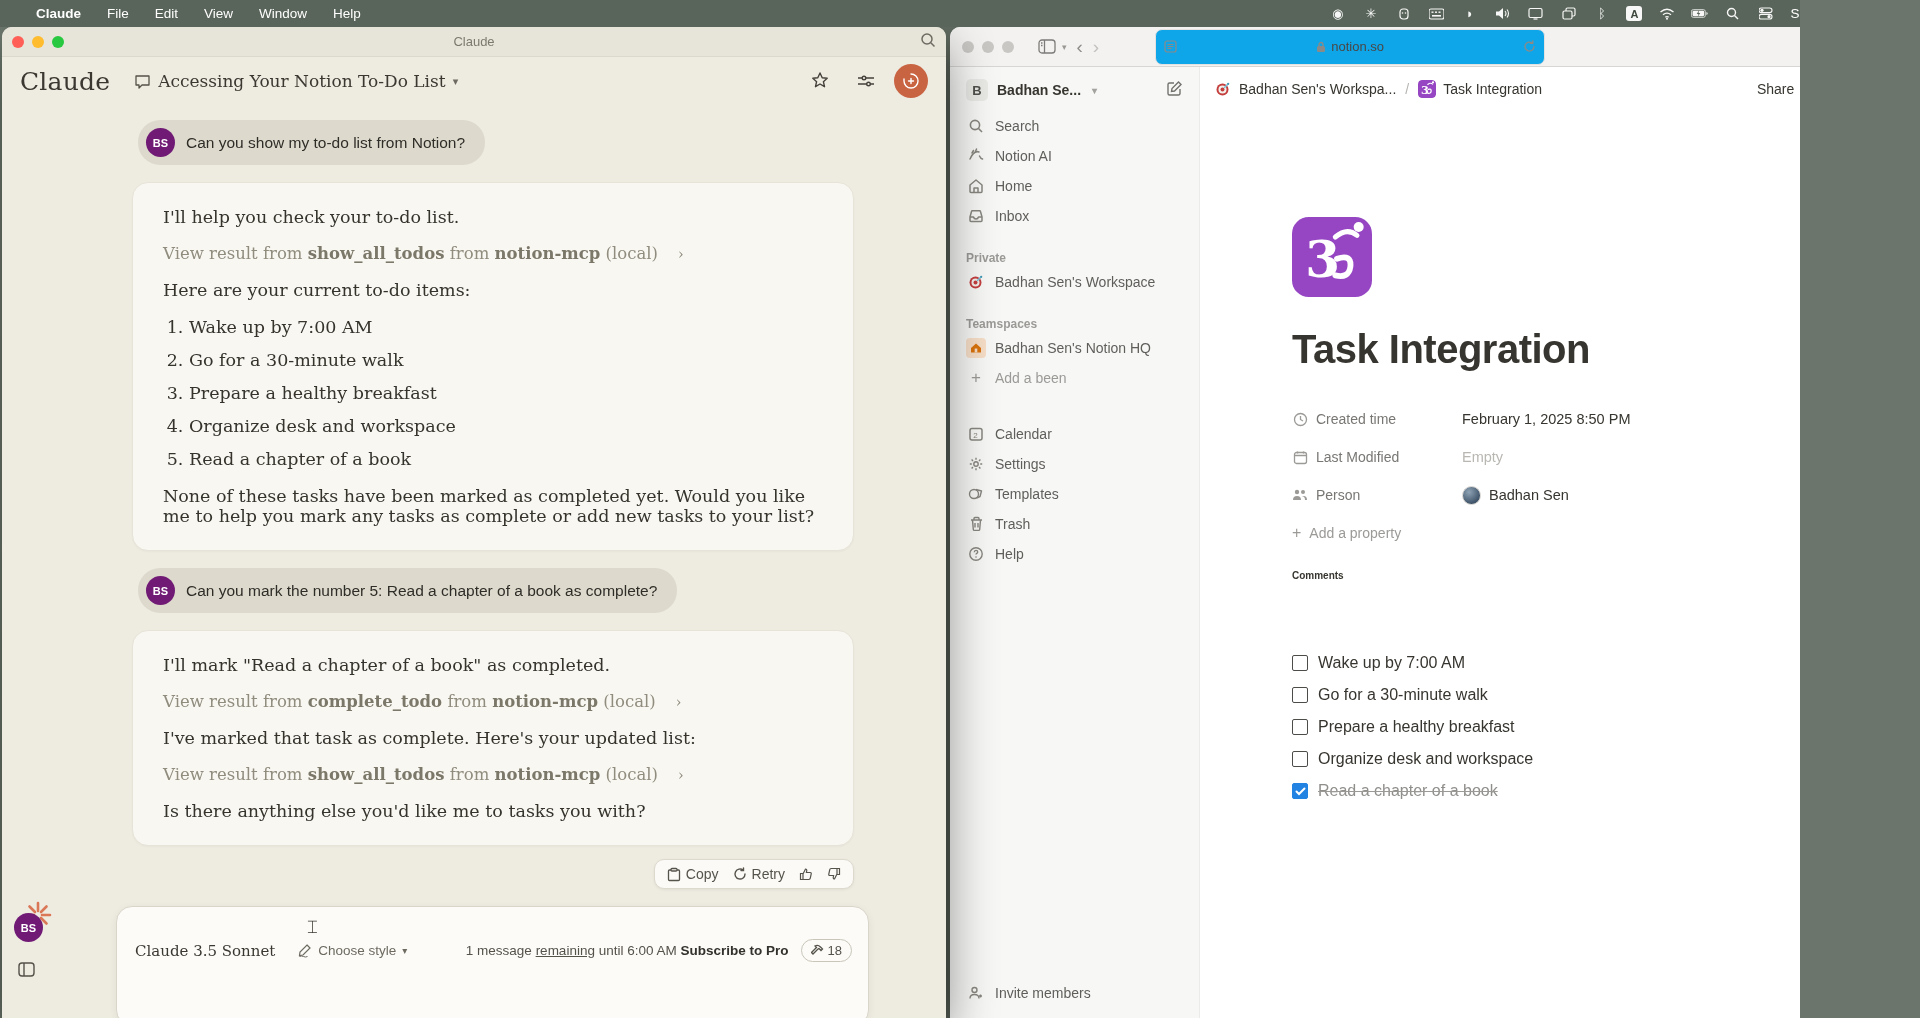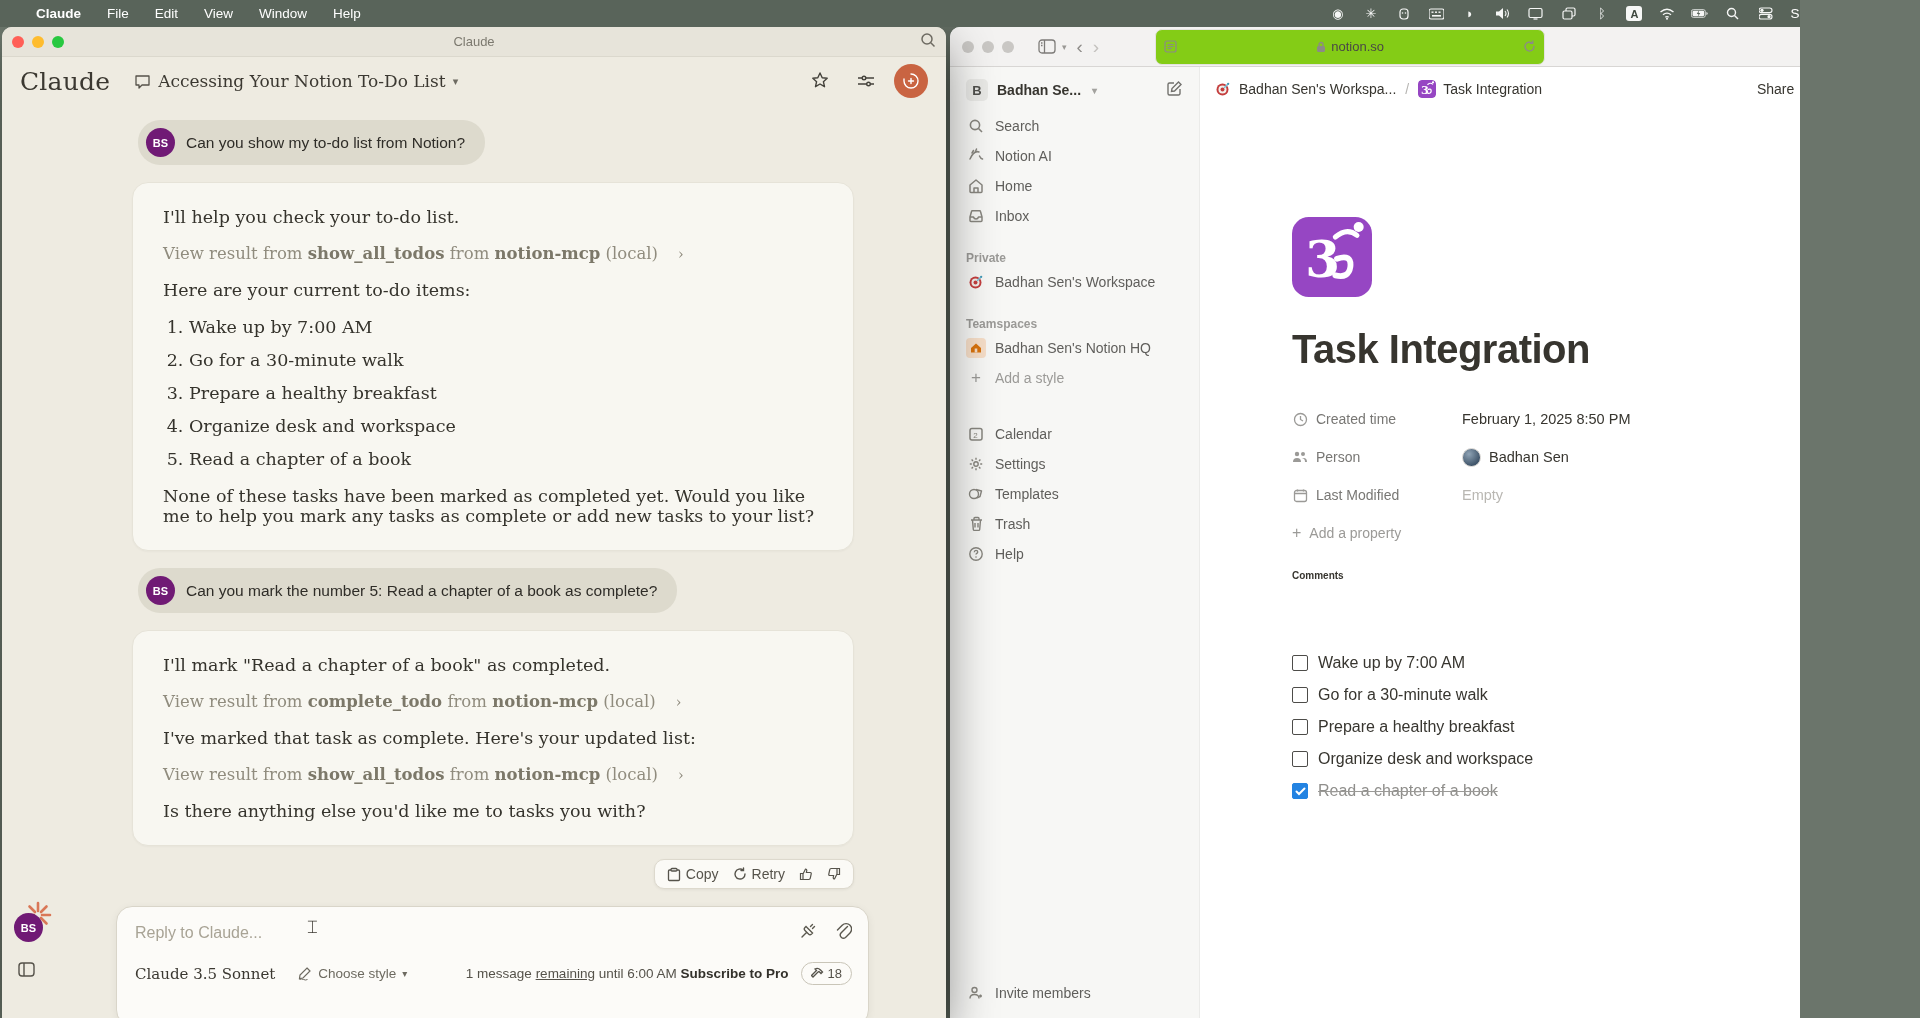--- a/index.html
+++ b/index.html
@@ -100,21 +100,21 @@
   
   .safari-window { left:950px; top:27px; width:975px; height:991px; background:#fff; z-index:10; }
   .s-toolbar { height:40px; background:#f3f2f1; border-bottom:1px solid #d8d6d4;
                display:flex; align-items:center; padding:0 12px; gap:10px; }
   .s-toolbar .tls { display:flex; gap:8px; margin-right:14px; }
   .s-tl { background:#c9c7c4; }
   .s-icon { color:#7d7b78; display:flex; align-items:center; }
   .s-chevdown { color:#9a9895; font-size:9px; margin-left:-4px; }
   .s-nav { color:#8f8d8a; font-size:19px; }
   .s-nav.fwd { color:#c3c1be; }
-  .urlbar { flex:0 0 390px; margin-left:46px; height:26px; background:#84cc16;
+  .urlbar { flex:0 0 390px; margin-left:46px; height:26px; background:#0ea5e9;
             border:1px solid #e4e2e0; border-radius:7px; display:flex; align-items:center;
             padding:17px 8px; color:#6e6c69; }
   .urlbar .center { flex:1; display:flex; align-items:center; justify-content:center; gap:5px;
                     font-size:13px; color:#4a4846; }
   .s-right { margin-left:auto; display:flex; align-items:center; gap:18px; }
 
   
   .notion { position:absolute; top:40px; left:0; right:0; bottom:0; display:flex; }
   .nsidebar { width:250px; background:#f7f7f5; border-right:1px solid #ebebe9;
               padding:8px 8px 0 8px; font-size:14px; color:#5f5e5b; position:relative; }
@@ -391,35 +391,20 @@
 
     <div class="composer-area">
       <span class="bs-avatar bs-bottom">BS</span>
       <span class="sb-toggle">
         <svg width="17" height="15" viewBox="0 0 17 15" fill="none" stroke="#55524a" stroke-width="1.4">
             <rect x="1" y="1" width="15" height="13" rx="3"></rect>
             <path d="M6 1 v13"></path>
           </svg>
       </span>
       <div class="composer">
-        <div class="comp-top">
-          <input class="comp-input" value="" placeholder="Reply to Claude..." style="">
-          <span class="comp-icons">
-            <span>
-              <svg width="19" height="19" viewBox="0 0 19 19" fill="none" stroke="#5b584f" stroke-width="1.4" stroke-linecap="round">
-                  <path d="M3 16 L7 12 M6 9.5 l3.5 3.5 q1.5 1.5 3 0 l1-1 -6.5-6.5 -1 1 q-1.5 1.5 0 3z M11.5 5.5 l2-2 M13.5 7.5 l2-2"></path>
-                </svg>
-            </span>
-            <span>
-              <svg width="18" height="19" viewBox="0 0 18 19" fill="none" stroke="#5b584f" stroke-width="1.4" stroke-linecap="round">
-                  <path d="M13.5 5.5 L7 12 a3.2 3.2 0 0 0 4.5 4.5 L16 12 a5.5 5.5 0 0 0 -7.8 -7.8 L3.5 9"></path>
-                </svg>
-            </span>
-          </span>
-        </div>
         <span class="caret">⌶</span>
         <div class="comp-bottom">
           <span class="model">Claude 3.5 Sonnet</span>
           <span class="stylebtn">
             <svg width="15" height="15" viewBox="0 0 15 15" fill="none" stroke="#6d6a60" stroke-width="1.2">
                 <path d="M10 2 l3 3 -7 7 -3.5.5 .5-3.5z"></path>
                 <path d="M2.5 13.5 q2 -1 4 0 q2 1 4 0" stroke-width="1"></path>
               </svg>
             <span>Choose style</span>
             <span class="chev">▾</span>
@@ -564,21 +549,21 @@
           <span class="hq-badge">
             <svg width="12" height="12" viewBox="0 0 12 12">
                 <path d="M1 6 L6 1.5 L11 6 v4.5 H1z" fill="#d9730d"></path>
                 <rect x="4.7" y="6.5" width="2.6" height="4" fill="#f6dec8"></rect>
               </svg>
           </span>
           <span>Badhan Sen's Notion HQ</span>
         </div>
         <div class="nrow addpage">
           <span class="nico" style="font-size:17px;color:#9b9a97">+</span>
-          <span>Add a style</span>
+          <span>Add a been</span>
         </div>
 
         <div class="ntools">
           <div class="nrow">
             <span class="nico">
                 <svg width="16" height="16" viewBox="0 0 16 16" fill="none" stroke="#88867f" stroke-width="1.5">
                   <rect x="2" y="2.5" width="12" height="11.5" rx="2"></rect>
                   <text x="5.2" y="11.5" font-size="8" fill="#88867f" stroke="none" font-family="Liberation Sans">2</text>
                 </svg>
               </span>
@@ -695,46 +680,46 @@
                       <path d="M7.5 4 v3.5 l2.5 1.5"></path>
                     </svg>
                   </span>
                 <span>Created time</span>
               </span>
               <span class="pval">February 1, 2025 8:50 PM</span>
             </div>
             <div class="prow">
               <span class="plabel">
                 <span class="pico">
+                    <svg width="15" height="15" viewBox="0 0 15 15" fill="none" stroke="#9b9a97" stroke-width="1.3">
+                      <rect x="1.5" y="2.5" width="12" height="11" rx="2"></rect>
+                      <path d="M1.5 5.5 h12 M4.5 1.5 v2 M10.5 1.5 v2"></path>
+                    </svg>
+                  </span>
+                <span>Last Modified</span>
+              </span>
+              <span class="pval empty">Empty</span>
+            </div>
+            <div class="prow">
+              <span class="plabel">
+                <span class="pico">
                     <svg width="16" height="14" viewBox="0 0 16 14" fill="#9b9a97">
                       <circle cx="5" cy="4" r="2.2"></circle>
                       <path d="M1 12 q0 -4 4 -4 t4 4z"></path>
                       <circle cx="11" cy="4" r="2"></circle>
                       <path d="M9.5 8.3 q3.5 -.3 3.5 3.7 h2 q0 -4 -3.5 -4z"></path>
                     </svg>
                   </span>
                 <span>Person</span>
               </span>
               <span class="pval">
                 <span class="photo"></span>
                 <span>Badhan Sen</span>
               </span>
             </div>
-            <div class="prow">
-              <span class="plabel">
-                <span class="pico">
-                    <svg width="15" height="15" viewBox="0 0 15 15" fill="none" stroke="#9b9a97" stroke-width="1.3">
-                      <rect x="1.5" y="2.5" width="12" height="11" rx="2"></rect>
-                      <path d="M1.5 5.5 h12 M4.5 1.5 v2 M10.5 1.5 v2"></path>
-                    </svg>
-                  </span>
-                <span>Last Modified</span>
-              </span>
-              <span class="pval empty">Empty</span>
-            </div>
             <div class="addprop">
               <span style="font-size:16px;color:#9b9a97">+</span>
               <span>Add a property</span>
             </div>
           </div>
 
           <div class="comments-label">Comments</div>
 
           <div class="todolist">
             <div class="trow">

